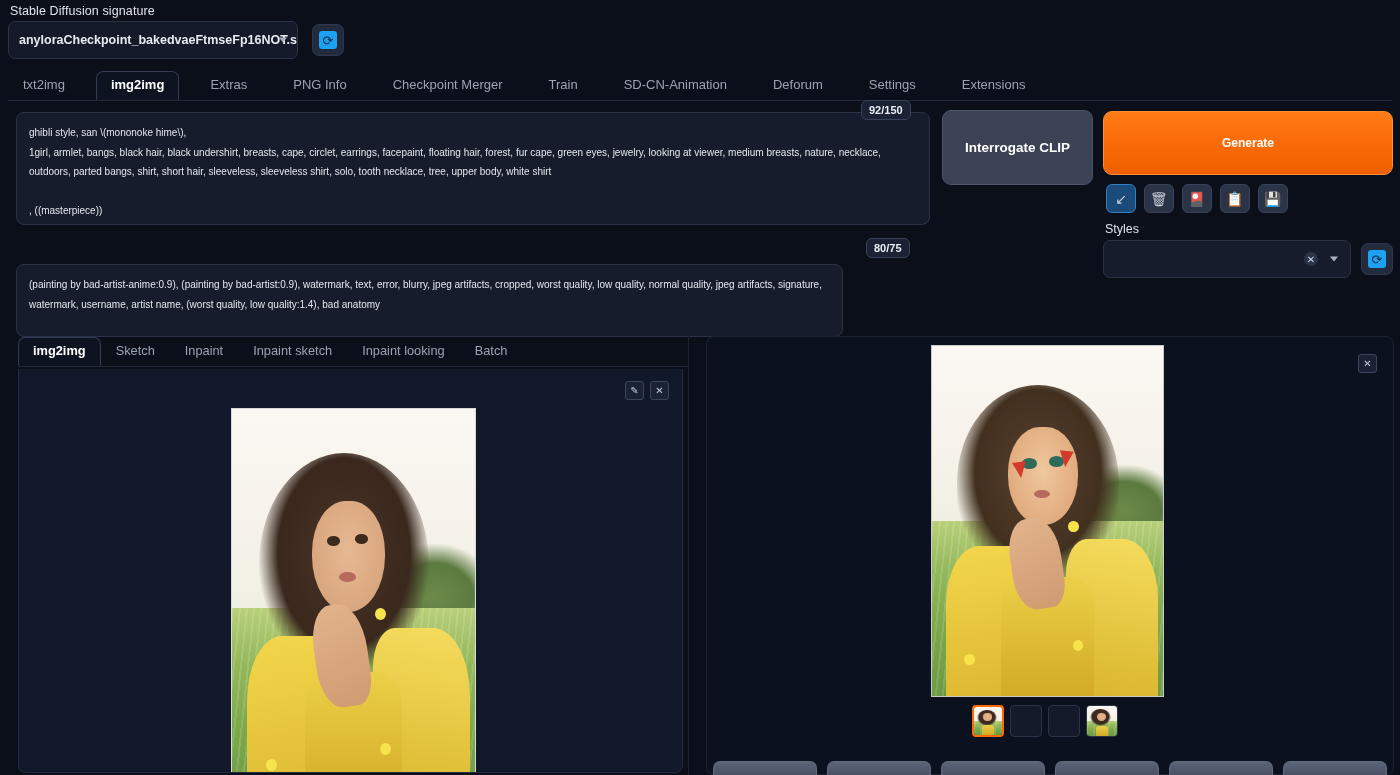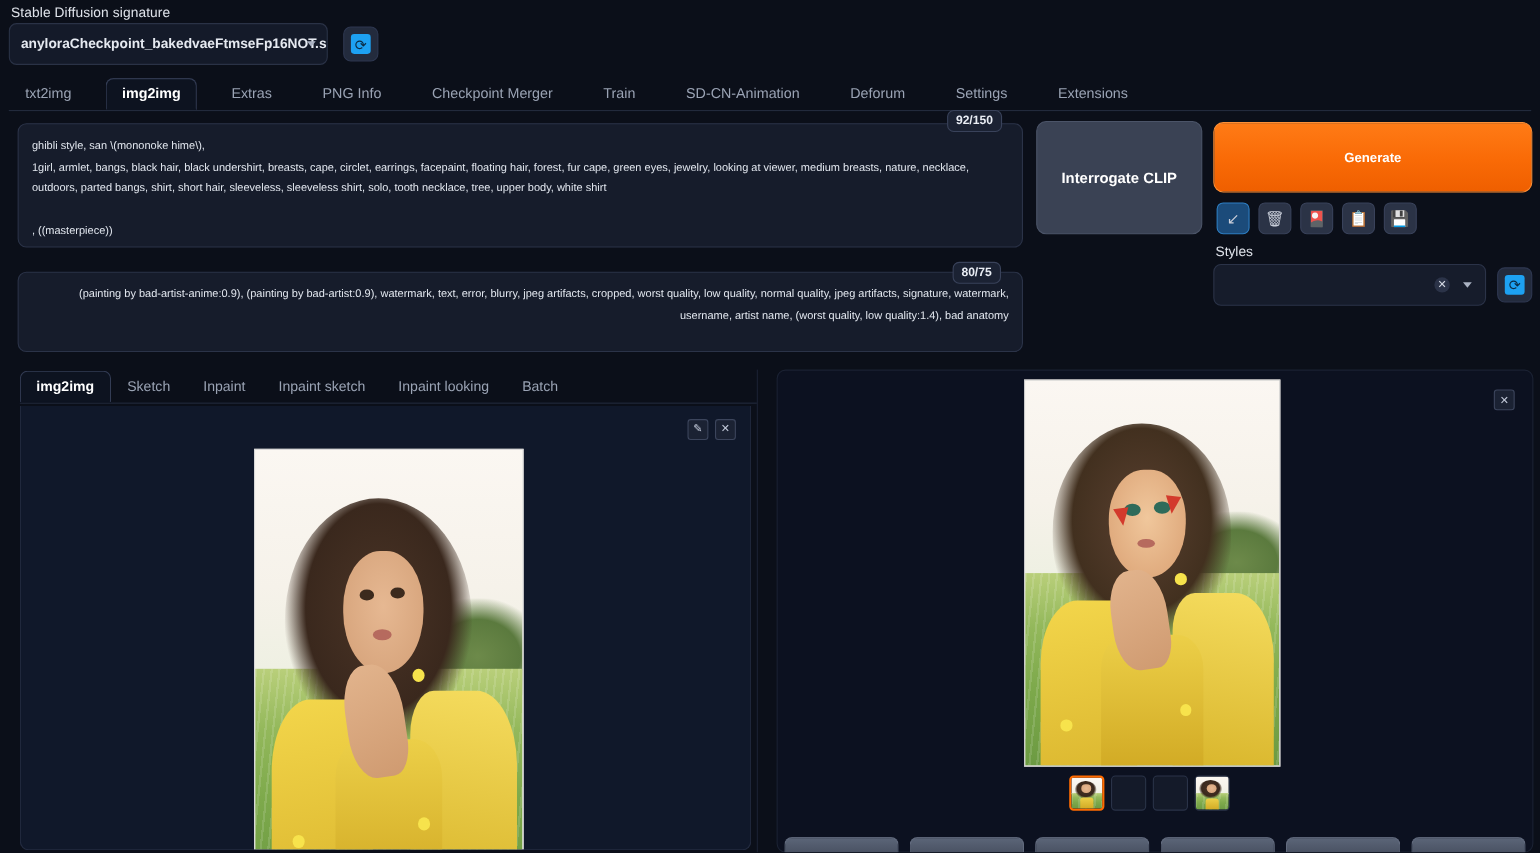--- a/index.html
+++ b/index.html
@@ -69,42 +69,42 @@
     position: absolute;
     background: #161c2b;
     border: 1px solid #2b3348;
     border-radius: 8px;
     padding: 10px 12px;
     font-size: 10px; line-height: 19.5px; color: #e2e7ef;
     white-space: pre-wrap; word-break: break-word;
     overflow: hidden;
   }
   #prompt-pos { left: 16px; top: 112px; width: 914px; height: 113px; }
-  #prompt-neg { left: 16px; top: 247px; width: 914px; height: 73px; text-align: right; }
+  #prompt-neg { left: 16px; top: 264px; width: 827px; height: 73px; }
   .token-badge {
     position: absolute;
     background: #1b2233; border: 1px solid #39425a; border-radius: 6px;
     font-size: 11px; color: #e9edf4; font-weight: 600;
     padding: 2px 7px; line-height: 14px;
   }
   #tok-pos { left: 861px; top: 100px; }
   #tok-neg { left: 866px; top: 238px; }
 
   
   .interrogate {
     position: absolute;
     background: #3a4254;
     border: 1px solid #4b5468;
     border-radius: 9px;
     display: flex; align-items: center; justify-content: center;
     text-align: center;
     font-size: 13.5px; font-weight: 700; color: #ffffff;
     line-height: 20px; padding: 0 10px;
   }
-  #interrogate-clip { left: 942px; top: 110px; width: 151px; height: 103px; }
+  #interrogate-clip { left: 942px; top: 110px; width: 151px; height: 75px; }
   #interrogate-deep { left: 942px; top: 225px; width: 151px; height: 97px; }
 
   
   #generate {
     position: absolute; left: 1103px; top: 111px; width: 290px; height: 64px;
     background: linear-gradient(180deg,#ff7b16 0%, #f96a06 55%, #ef5f00 100%);
     border: 1px solid #ff9036; border-radius: 9px;
     display: flex; align-items: center; justify-content: center;
     color: #fff; font-size: 12px; font-weight: 700;
   }

